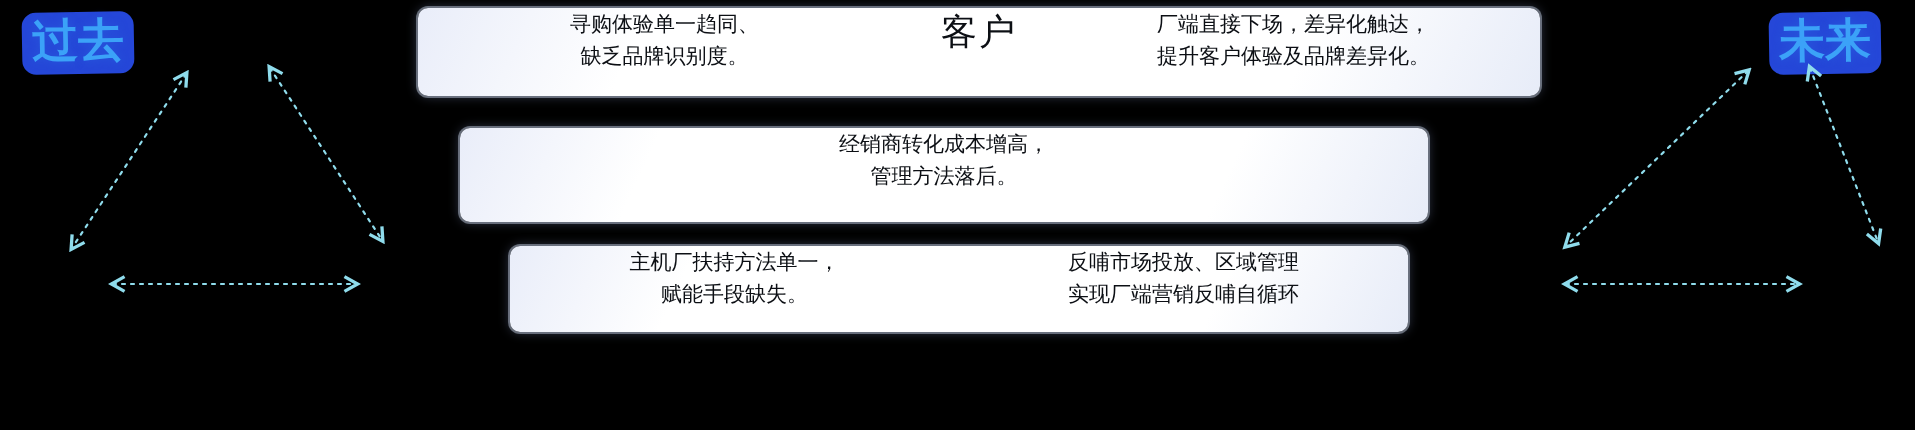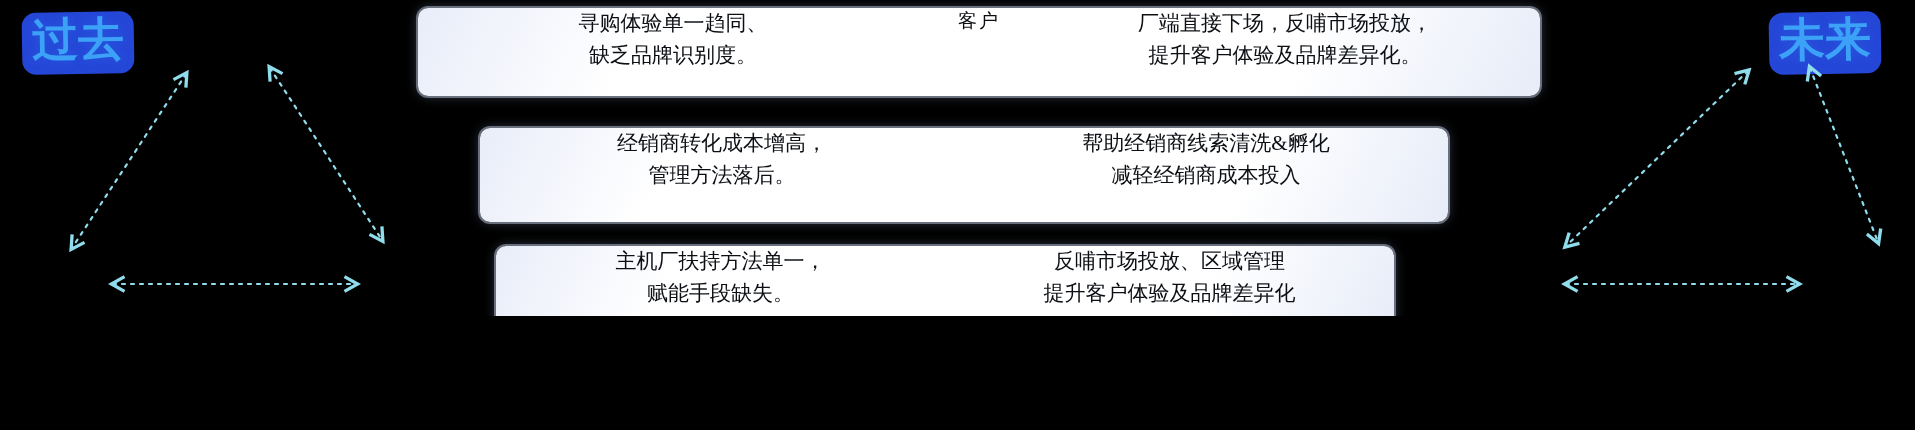--- a/index.html
+++ b/index.html
@@ -1,23 +1,23 @@
 <!DOCTYPE html>
 <html style="--background: #000000; --era-text: #3ba2f8; --era-bg: #2547d8; --arrow-cyan: #8fdcec; --box-text: #0c0f14;"><head>
 <meta charset="utf-8">
 <style>
   * { margin: 0; padding: 0; box-sizing: border-box; }
   html, body { background: #000; }
   .stage {
     position: relative;
     width: 1915px;
-    height: 316px;
+    height: 430px;
     background: var(--background, #000);
     overflow: hidden;
-    font-family: Liberation Serif, serif;
+    font-family: Liberation Sans, sans-serif;
   }
   .era-label {
     position: absolute;
     font-size: 46px;
     font-weight: bold;
     line-height: 1.1;
     color: var(--era-text, #3ba2f8);
     background: var(--era-bg, #2547d8);
     padding: 3px 10px 8px;
     border-radius: 14px;
@@ -55,27 +55,27 @@
   .row-box .side {
     flex: 1;
     text-align: center;
     font-size: 21px;
     line-height: 1.5;
     white-space: pre-line;
   }
   .row-box .role {
     flex: 0 0 auto;
     text-align: center;
-    font-size: 19px;
+    font-size: 36px;
     letter-spacing: 2px;
     padding: 0 30px;
   }
   .box-customer { left: 418px; top: 8px;   width: 1122px; height: 88px; }
-  .box-dealer   { left: 480px; top: 128px; width: 968px;  height: 94px; }
-  .box-oem      { left: 496px; top: 246px; width: 898px;  height: 86px; }
+  .box-dealer   { left: 460px; top: 128px; width: 968px;  height: 94px; }
+  .box-oem      { left: 510px; top: 246px; width: 898px;  height: 86px; }
 </style>
 </head>
 <body>
 
 <div class="stage">
 
   <div class="era-label era-past">过去</div>
 
   <div class="era-label era-future">未来</div>
 
@@ -93,31 +93,29 @@
   <svg class="tri tri-right" width="360" height="260" viewBox="0 0 360 260">
     <line x1="200" y1="15" x2="18" y2="190" marker-start="url(#ah)" marker-end="url(#ah)"></line>
     <line x1="262" y1="12" x2="330" y2="186" marker-start="url(#ah)" marker-end="url(#ah)"></line>
     <line x1="18" y1="228" x2="250" y2="228" marker-start="url(#ah)" marker-end="url(#ah)"></line>
   </svg>
 
   <div class="row-box box-customer">
     <div class="side">寻购体验单一趋同、
 缺乏品牌识别度。</div>
     <div class="role">客户</div>
-    <div class="side">厂端直接下场，反哺市场投放，
+    <div class="side">厂端直接下场，差异化触达，
 提升客户体验及品牌差异化。</div>
   </div>
 
   <div class="row-box box-dealer">
     <div class="side">经销商转化成本增高，
 管理方法落后。</div>
-    <div class="side">帮助经销商线索清洗&amp;孵化
-减轻经销商成本投入</div>
   </div>
 
   <div class="row-box box-oem">
     <div class="side">主机厂扶持方法单一，
 赋能手段缺失。</div>
     <div class="side">反哺市场投放、区域管理
-提升客户体验及品牌差异化</div>
+实现厂端营销反哺自循环</div>
   </div>
 
 </div>
 
 </body></html>

